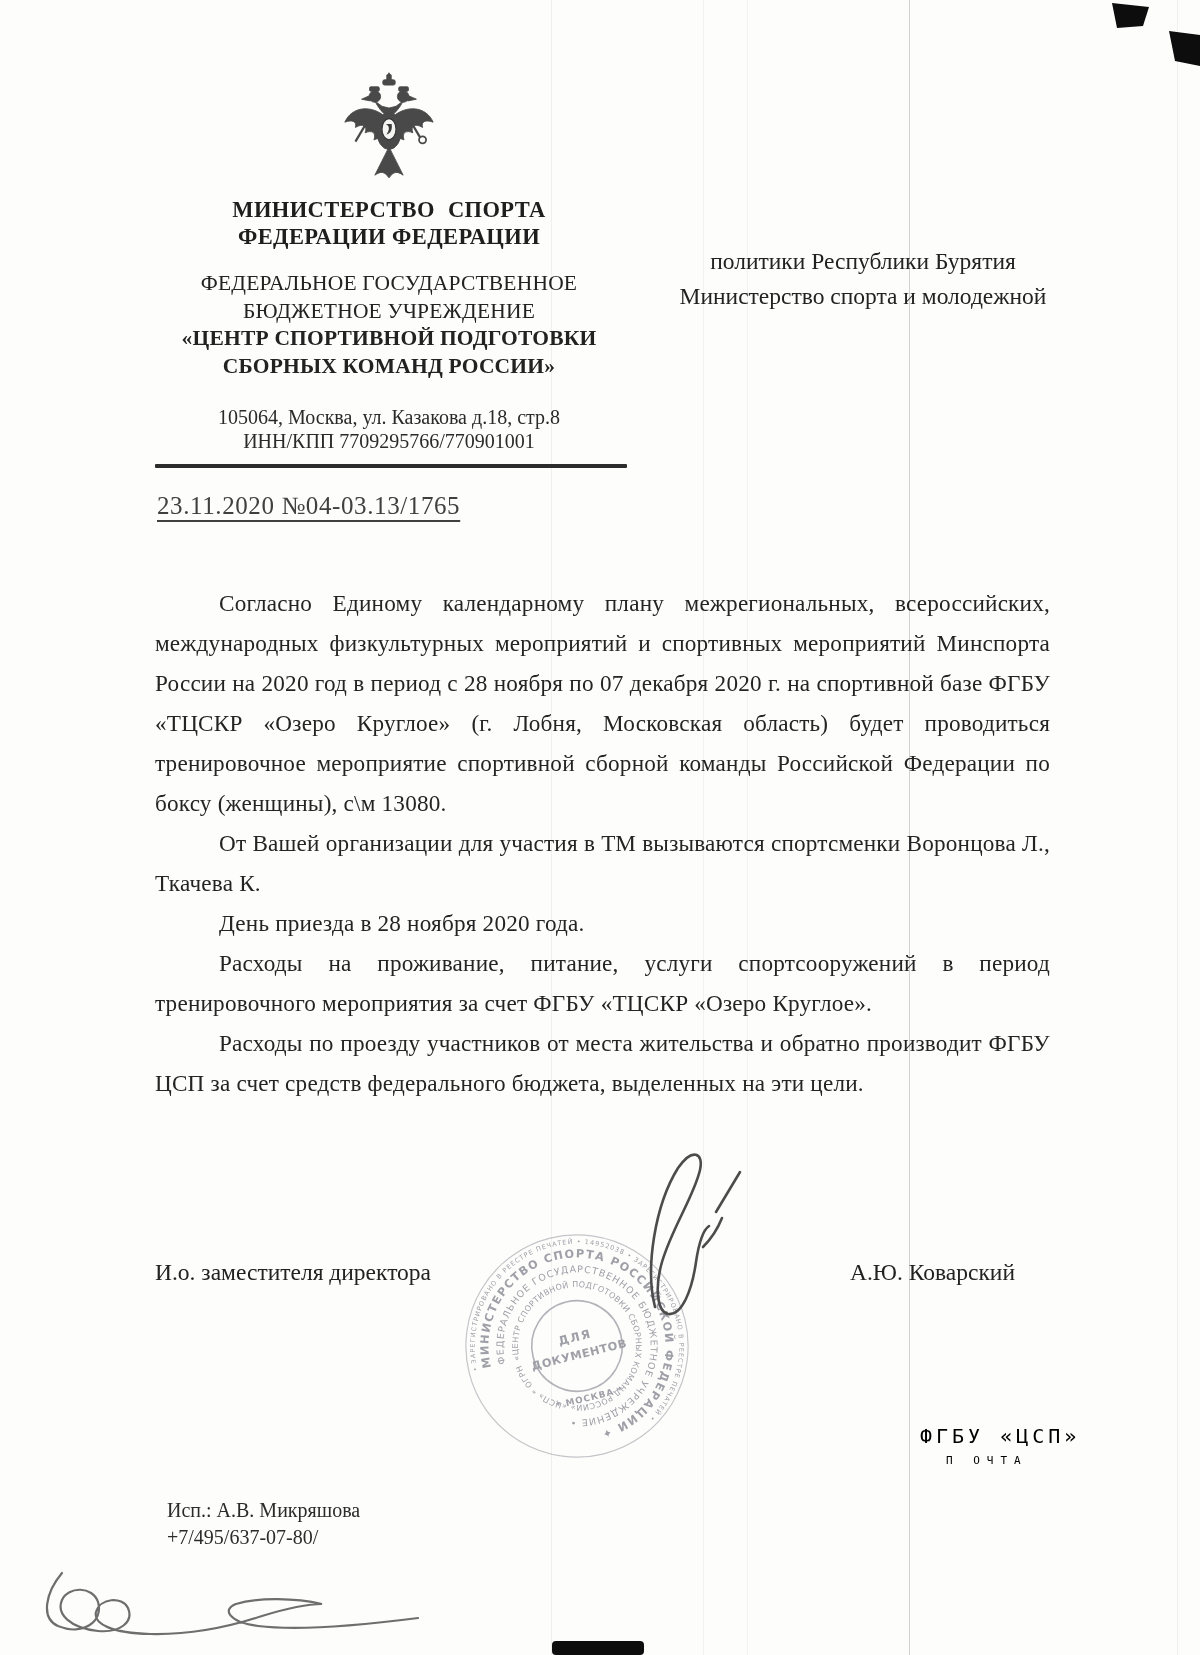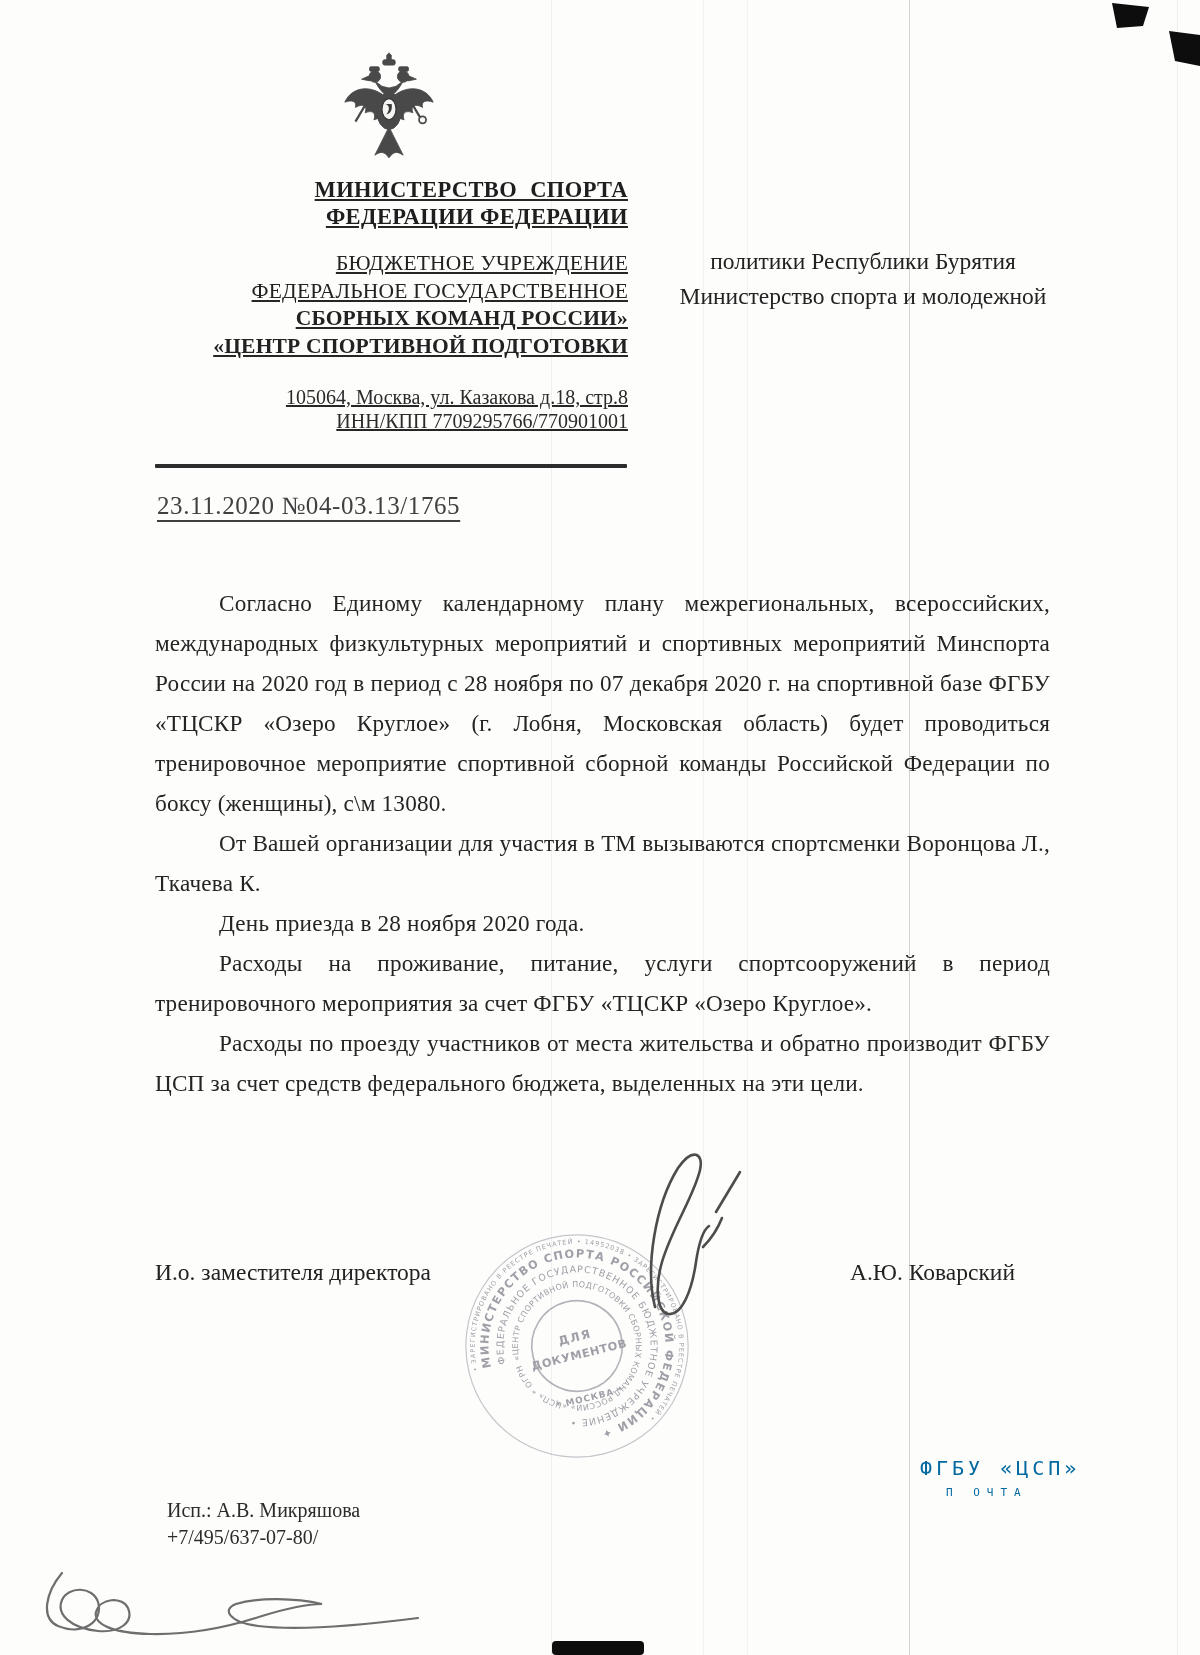--- a/index.html
+++ b/index.html
@@ -4,21 +4,21 @@
 <style>
   html,body{margin:0;padding:0;background:#e8e8e8;}
   .page{
     position:relative;width:1200px;height:1655px;margin:0 auto;
     background:#fdfdfc;overflow:hidden;
     font-family:"Liberation Serif","DejaVu Serif",serif;color:#262626;
   }
   
   .vline{position:absolute;top:0;bottom:0;width:1px;background:#000;pointer-events:none;}
   
-  .lh-col{position:absolute;left:150px;top:52px;width:478px;text-align:right;text-decoration:underline;}
+  .lh-col{position:absolute;left:150px;top:72px;width:478px;text-align:center;}
   .crest{display:block;margin:0 auto;filter:blur(.2px);}
   .ministry{margin-top:6px;font-weight:bold;font-size:22.5px;line-height:27px;letter-spacing:.4px;color:#1e1e1e;}
   .org{margin-top:20px;font-size:21.5px;line-height:27.5px;letter-spacing:.2px;color:#222;}
   .org .b{font-weight:bold;}
   .addr{margin-top:25px;font-size:20px;line-height:24px;color:#2a2a2a;}
   .rule{position:absolute;left:155px;top:464px;width:472px;height:4px;background:#2c2c2c;border-radius:1px;}
   .refline{
     position:absolute;left:157px;top:492px;font-size:25px;letter-spacing:.6px;color:#404040;
     text-decoration:underline;text-underline-offset:6px;text-decoration-thickness:2px;
   }
@@ -33,21 +33,21 @@
   .sig-row{position:absolute;left:155px;top:1259px;width:860px;display:flex;
     justify-content:space-between;font-size:23.5px;color:#222;}
   
   .stamp{position:absolute;left:459px;top:1228px;width:236px;height:236px;
     opacity:.85;filter:blur(.35px);}
   
   .overlay{position:absolute;left:0;top:0;pointer-events:none;}
   
   .executor{position:absolute;left:167px;top:1497px;font-size:20px;line-height:27px;color:#2b2b2b;}
   
-  .postal{position:absolute;left:920px;top:1456px;color:#0369a1;
+  .postal{position:absolute;left:920px;top:1424px;color:#000000;
     font-family:"DejaVu Sans Mono",monospace;}
   .postal-l1{font-size:20px;letter-spacing:4px;}
   .postal-l2{font-size:11px;letter-spacing:7px;margin-left:26px;margin-top:6px;}
 </style>
 </head>
 <body>
 
 <div class="page">
 
   <div class="vline" style="left:551px;opacity:.05;"></div>
@@ -91,24 +91,24 @@
       <ellipse cx="60" cy="64" rx="8" ry="12" fill="#f4f4f2" stroke="#3a3a3a" stroke-width="1.5"></ellipse>
       <path d="M56 58 C62 60 60 66 57 70 C62 69 64 64 63 58 Z" fill="#3a3a3a"></path>
     </svg>
 
     <div class="ministry">
       <div style="word-spacing:7px;">МИНИСТЕРСТВО СПОРТА</div>
       <div>ФЕДЕРАЦИИ ФЕДЕРАЦИИ</div>
     </div>
 
     <div class="org">
+      <div>ФЕДЕРАЛЬНОЕ ГОСУДАРСТВЕННОЕ</div>
       <div>БЮДЖЕТНОЕ УЧРЕЖДЕНИЕ</div>
-      <div>ФЕДЕРАЛЬНОЕ ГОСУДАРСТВЕННОЕ</div>
+      <div class="b">«ЦЕНТР СПОРТИВНОЙ ПОДГОТОВКИ</div>
       <div class="b">СБОРНЫХ КОМАНД РОССИИ»</div>
-      <div class="b">«ЦЕНТР СПОРТИВНОЙ ПОДГОТОВКИ</div>
     </div>
 
     <div class="addr">
       <div>105064, Москва, ул. Казакова д.18, стр.8</div>
       <div>ИНН/КПП 7709295766/770901001</div>
     </div>
   </div>
 
   <div class="recipient">
     <div>политики Республики Бурятия</div>

